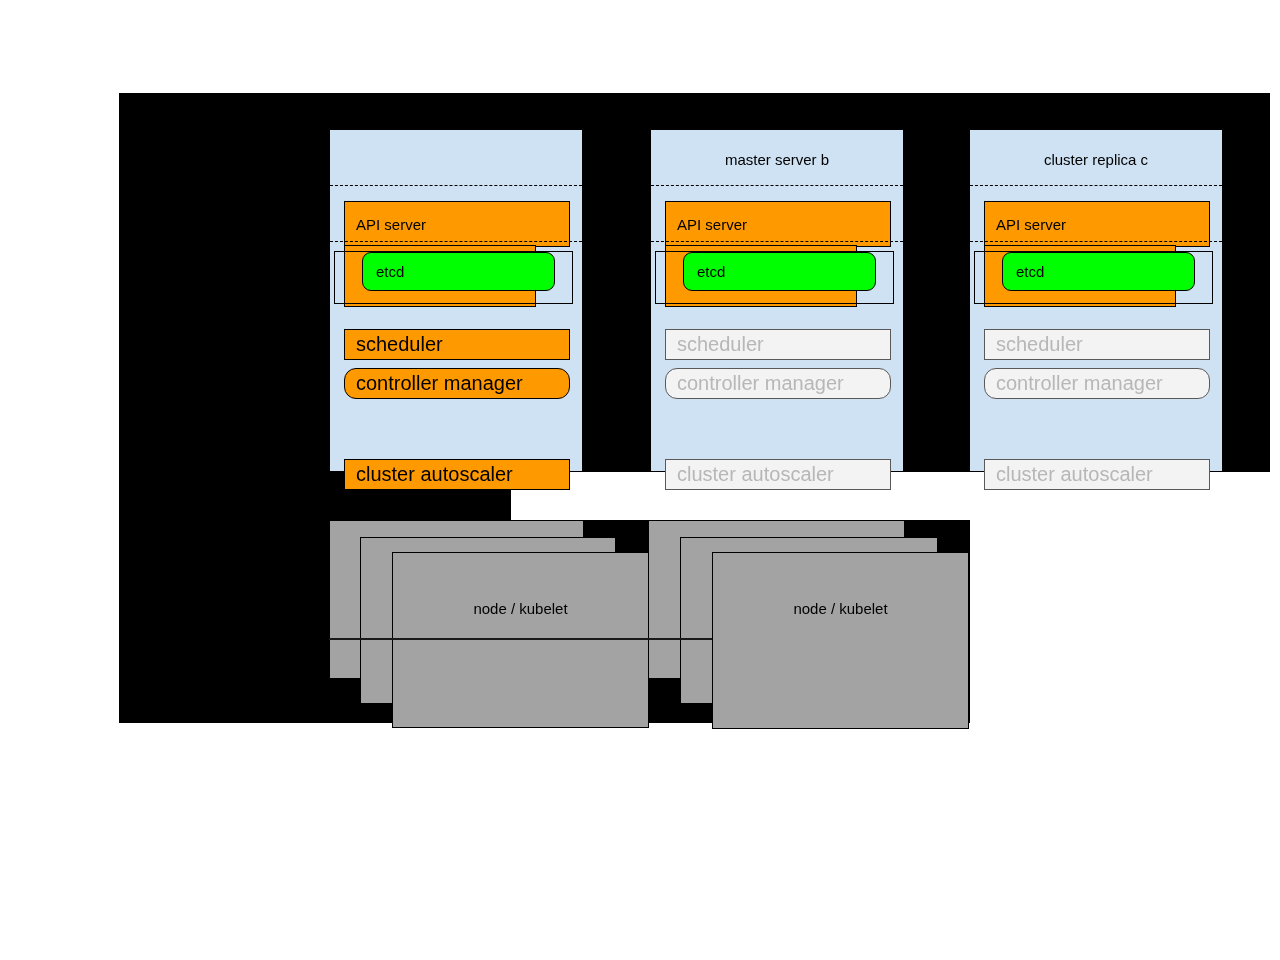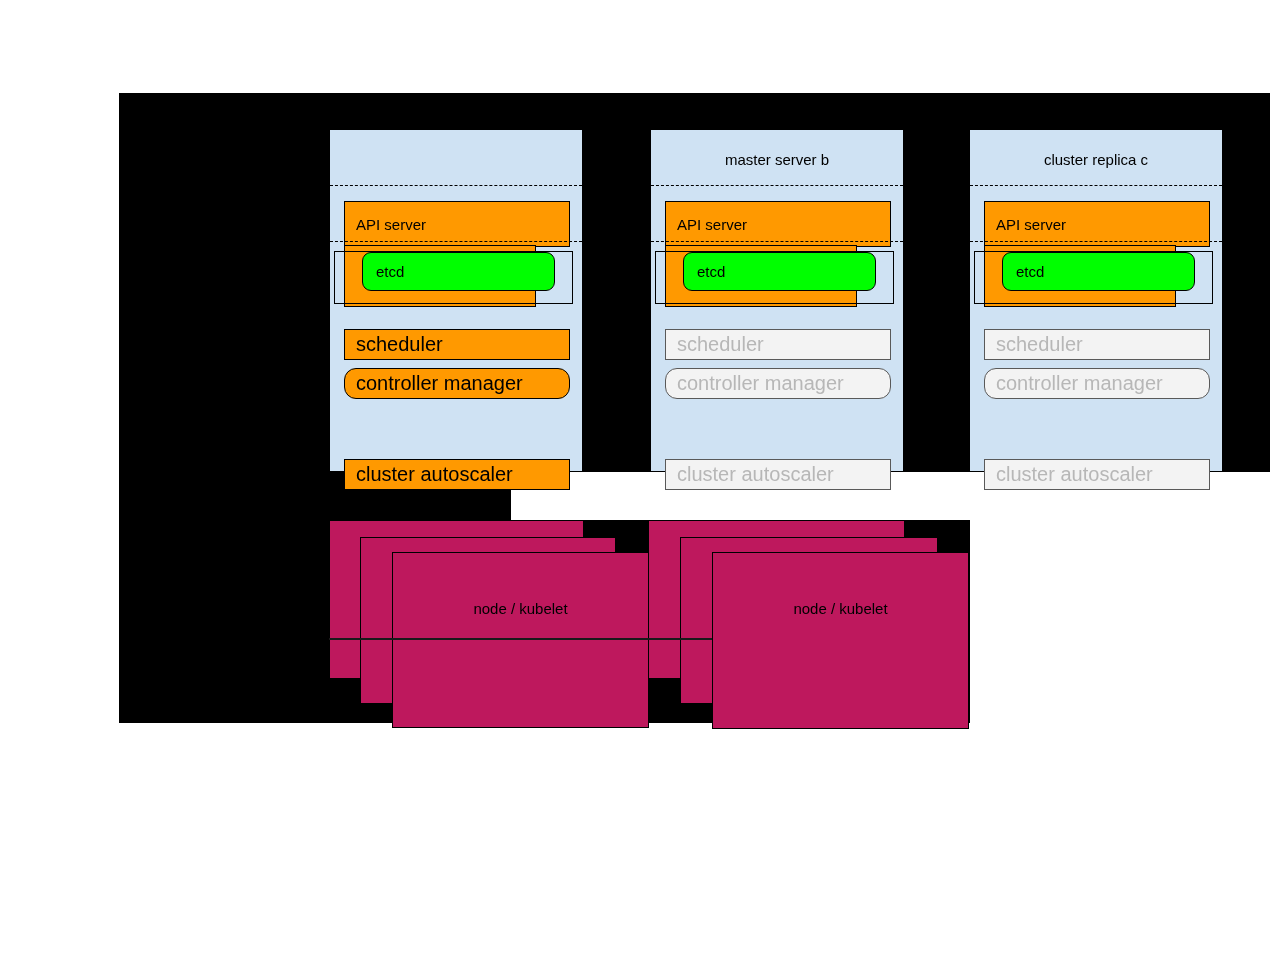--- a/index.html
+++ b/index.html
@@ -39,21 +39,21 @@
   .comp{position:absolute;left:14px;width:226px;height:31px;box-sizing:border-box;
         display:flex;align-items:center;font-size:20px;}
   .comp span{padding-left:11px;}
   .comp.active{background:#ff9900;border:1px solid #000;color:#000;}
   .comp.inactive{background:#f3f3f3;border:1px solid #595959;color:#b7b7b7;}
   .c1{top:199px;}
   .c2{top:238px;border-radius:12px;}
   .c3{top:294px;margin-top:35px;}
 
   
-  .nodebox{position:absolute;background:#be185d;border:1px solid #000;box-sizing:border-box;}
+  .nodebox{position:absolute;background:#a3a3a3;border:1px solid #000;box-sizing:border-box;}
   #n1-back{left:329px;top:520px;width:255px;height:159px;z-index:2;}
   #n1-mid{left:360px;top:537px;width:256px;height:167px;z-index:3;}
   #n1-front{left:392px;top:552px;width:257px;height:176px;z-index:4;}
   #n2-back{left:648px;top:520px;width:257px;height:159px;z-index:2;}
   #n2-mid{left:680px;top:537px;width:258px;height:167px;z-index:3;}
   #n2-front{left:712px;top:552px;width:257px;height:177px;z-index:6;}
 
   #node-line{position:absolute;left:329px;top:638px;width:383px;height:2px;background:#1a1a1a;z-index:5;}
 
   .node-label{position:absolute;left:0;top:36px;width:100%;height:40px;line-height:40px;

